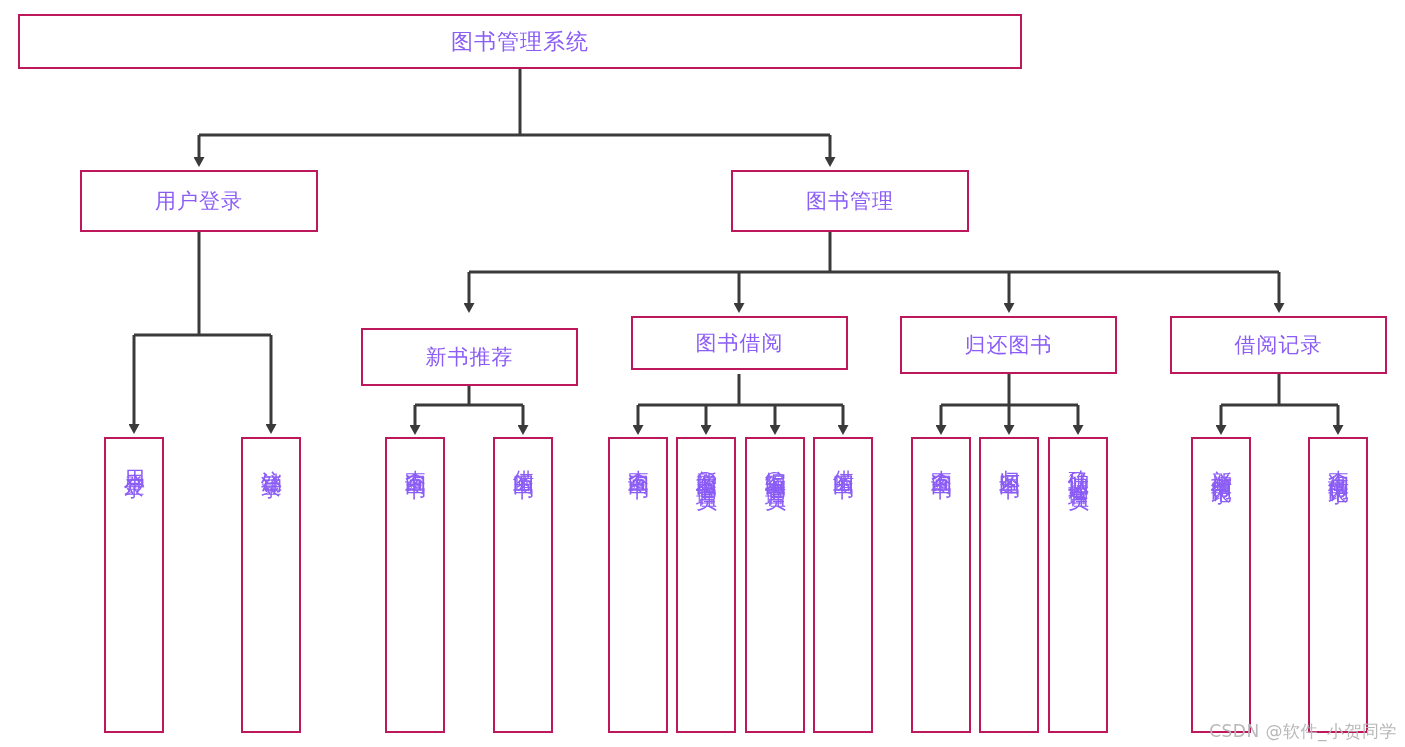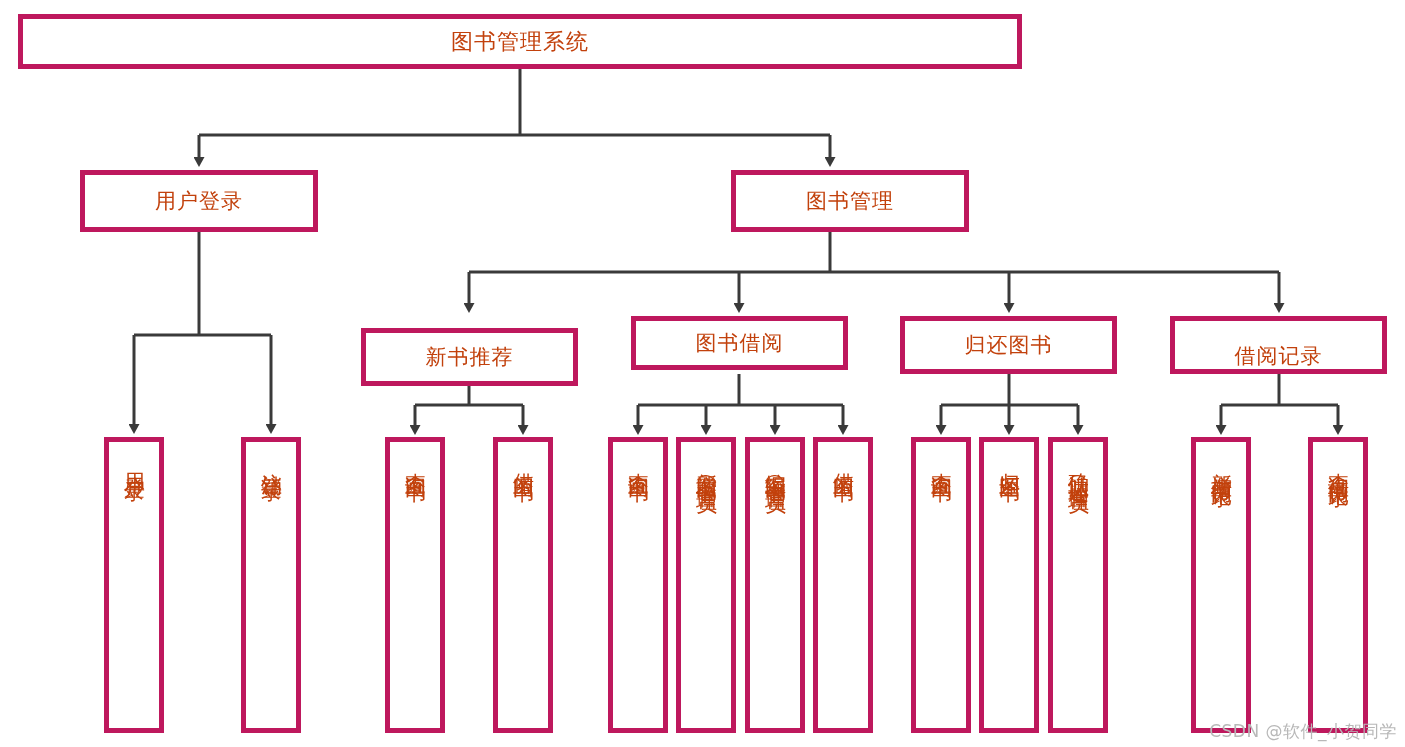--- a/index.html
+++ b/index.html
@@ -21,26 +21,26 @@
     position: absolute;
     left: 0;
     top: 0;
     width: 1405px;
     height: 747px;
     pointer-events: none;
   }
   .node {
     position: absolute;
     box-sizing: border-box;
-    border: 5px solid #be185d;
+    border: 2px solid #be185d;
     background: #ffffff;
     display: flex;
     align-items: center;
     justify-content: center;
-    color: #c2410c;
+    color: #8b5cf6;
   }
   .node .label {
     font-size: 21px;
     line-height: 1.25;
     letter-spacing: 1px;
     white-space: nowrap;
   }
   .node.vertical {
     align-items: flex-start;
     padding-top: 14px;
@@ -135,21 +135,21 @@
 
   <div class="node" style="left:361px; top:328px; width:217px; height:58px;">
     <span class="label">新书推荐</span>
   </div>
   <div class="node" style="left:631px; top:316px; width:217px; height:54px;">
     <span class="label">图书借阅</span>
   </div>
   <div class="node" style="left:900px; top:316px; width:217px; height:58px;">
     <span class="label">归还图书</span>
   </div>
-  <div class="node" style="left:1170px; top:316px; width:217px; height:58px;align-items:flex-end;">
+  <div class="node" style="left:1170px; top:316px; width:217px; height:58px;">
     <span class="label">借阅记录</span>
   </div>
 
   <div class="node vertical" style="left:104px; top:437px; width:60px; height:296px;">
     <span class="label">用户登录</span>
   </div>
   <div class="node vertical" style="left:241px; top:437px; width:60px; height:296px;">
     <span class="label">注销登录</span>
   </div>
 

